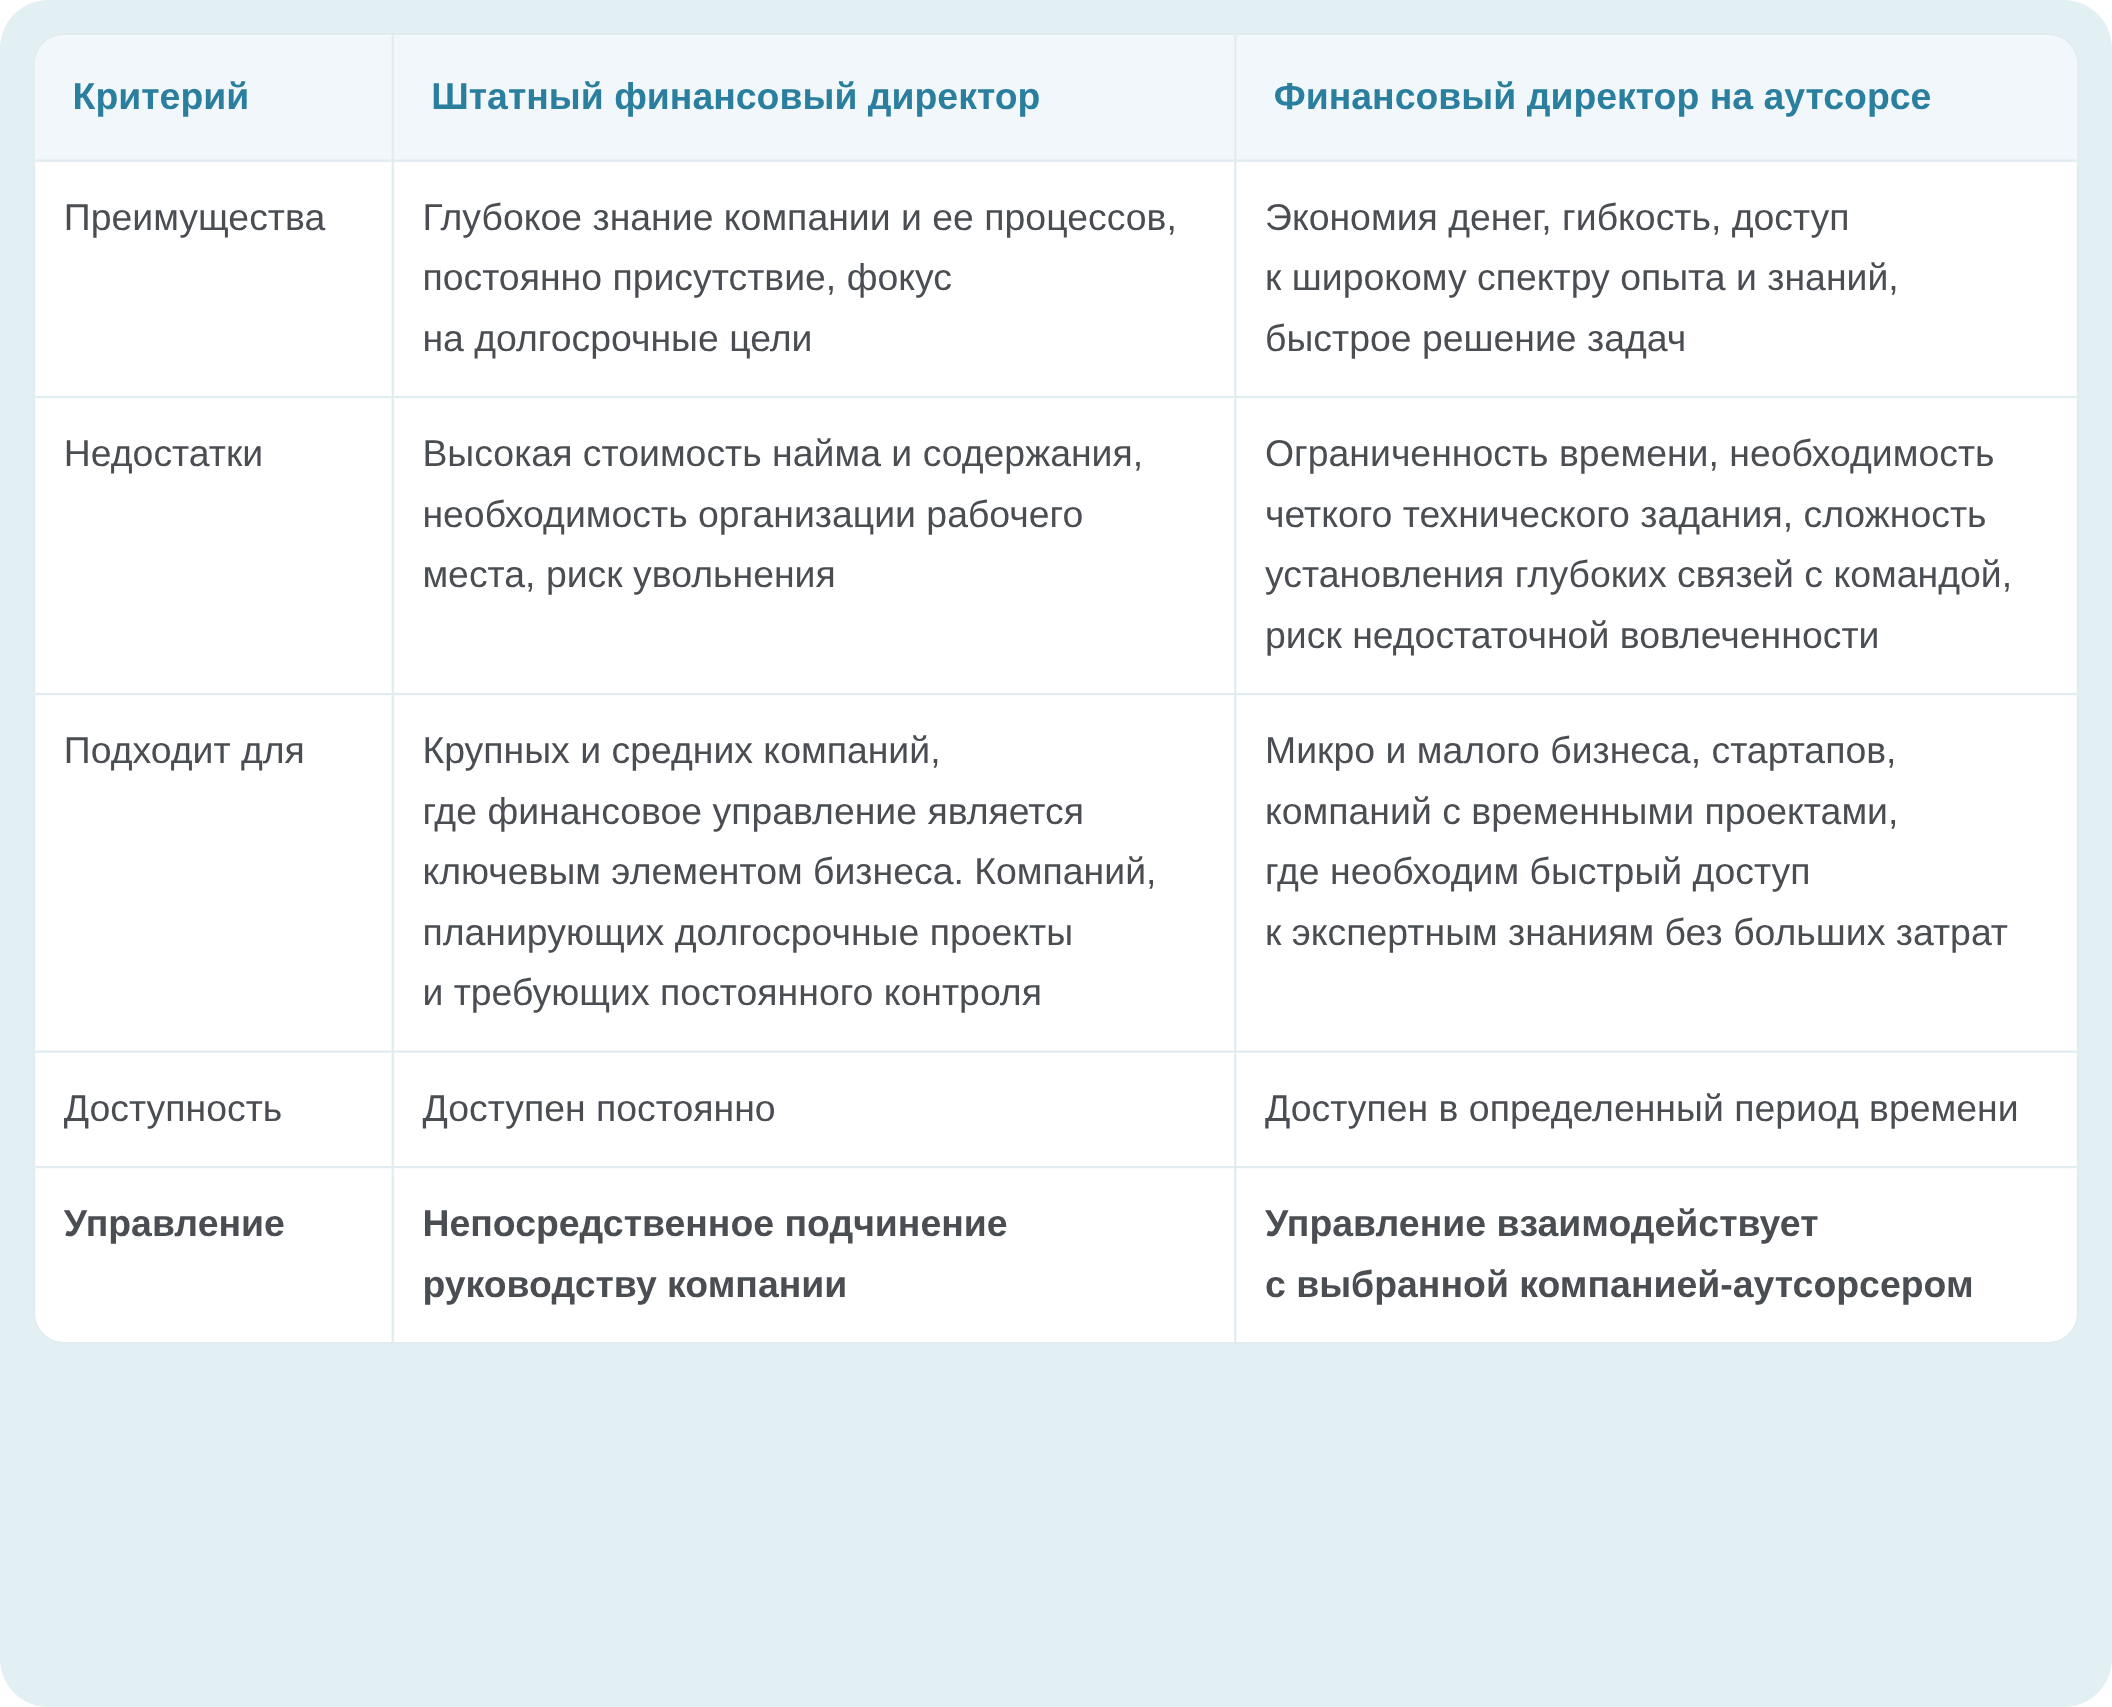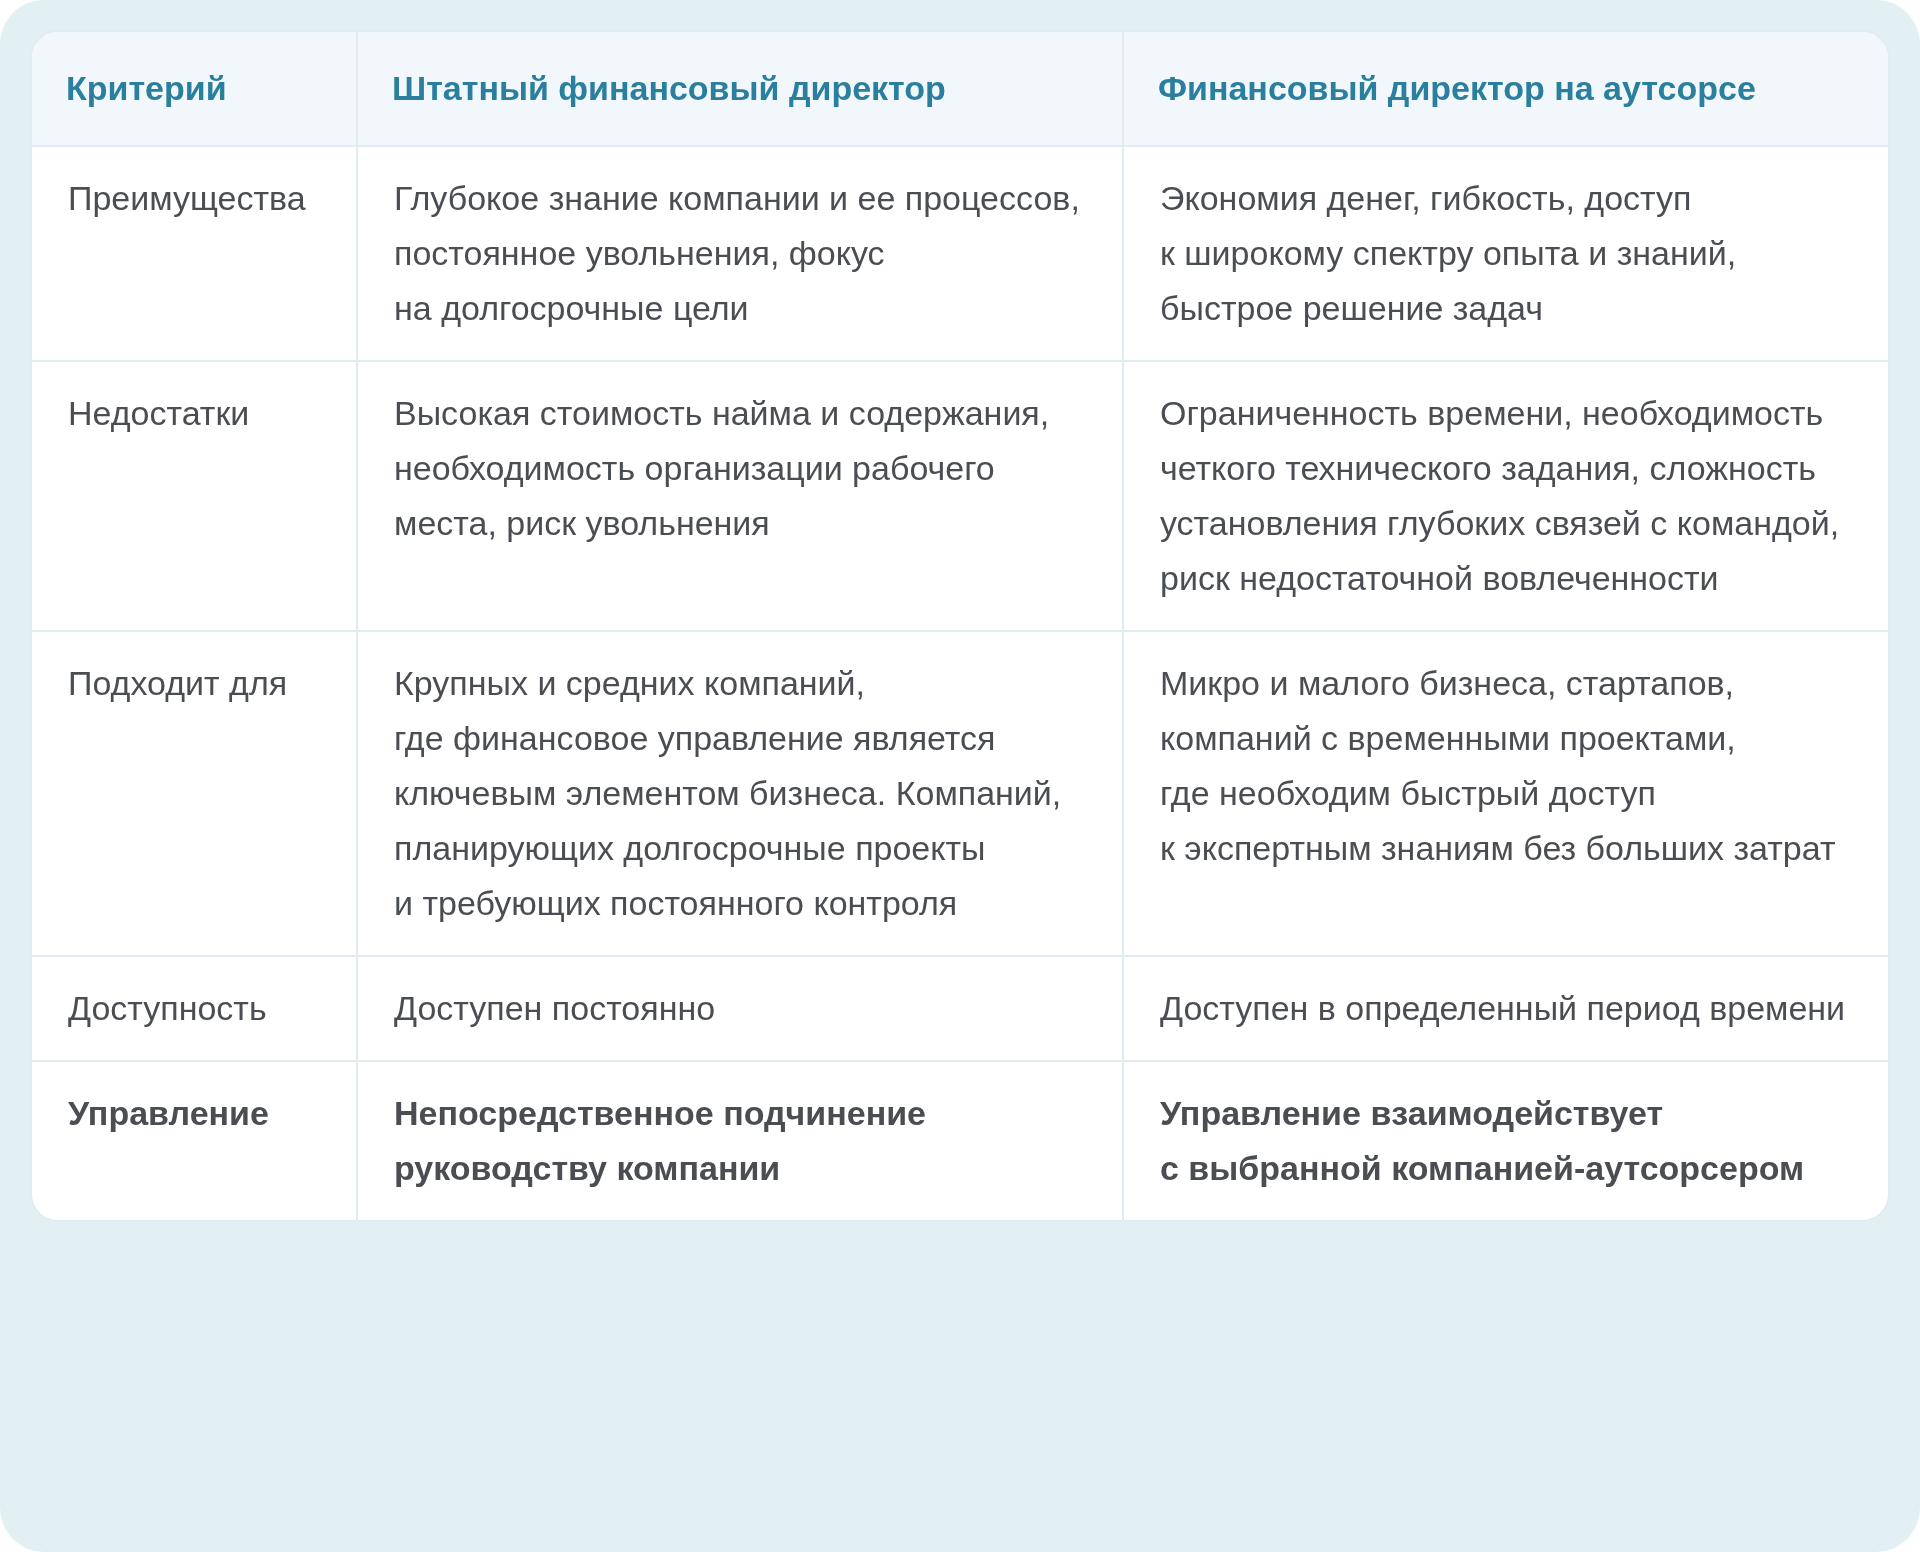--- a/index.html
+++ b/index.html
@@ -51,21 +51,21 @@
   th {
     background: var(--header-bg);
     color: var(--header-text);
     font-weight: 700;
     padding: 29px 34px;
     border-bottom: 2px solid var(--border);
   }
   td {
     color: var(--body-text);
     font-weight: 400;
-    padding: 24px 36px;
+    padding: 24px 26px;
     border-bottom: 2px solid var(--border);
   }
   tbody tr:last-child td { border-bottom: none; font-weight: bold; }
   th + th, td + td { border-left: 2px solid var(--border); }
 </style>
 </head>
 <body>
 
 <div class="page">
   <div class="card">
@@ -79,21 +79,21 @@
         <tr>
           <th>Критерий</th>
           <th>Штатный финансовый директор</th>
           <th>Финансовый директор на аутсорсе</th>
         </tr>
       </thead>
       <tbody>
         <tr>
           <td>Преимущества</td>
           <td>Глубокое знание компании и ее процессов,
-постоянное увольнения, фокус
+постоянно присутствие, фокус
 на долгосрочные цели</td>
           <td>Экономия денег, гибкость, доступ
 к широкому спектру опыта и знаний,
 быстрое решение задач</td>
         </tr>
         <tr>
           <td>Недостатки</td>
           <td>Высокая стоимость найма и содержания,
 необходимость организации рабочего
 места, риск увольнения</td>

